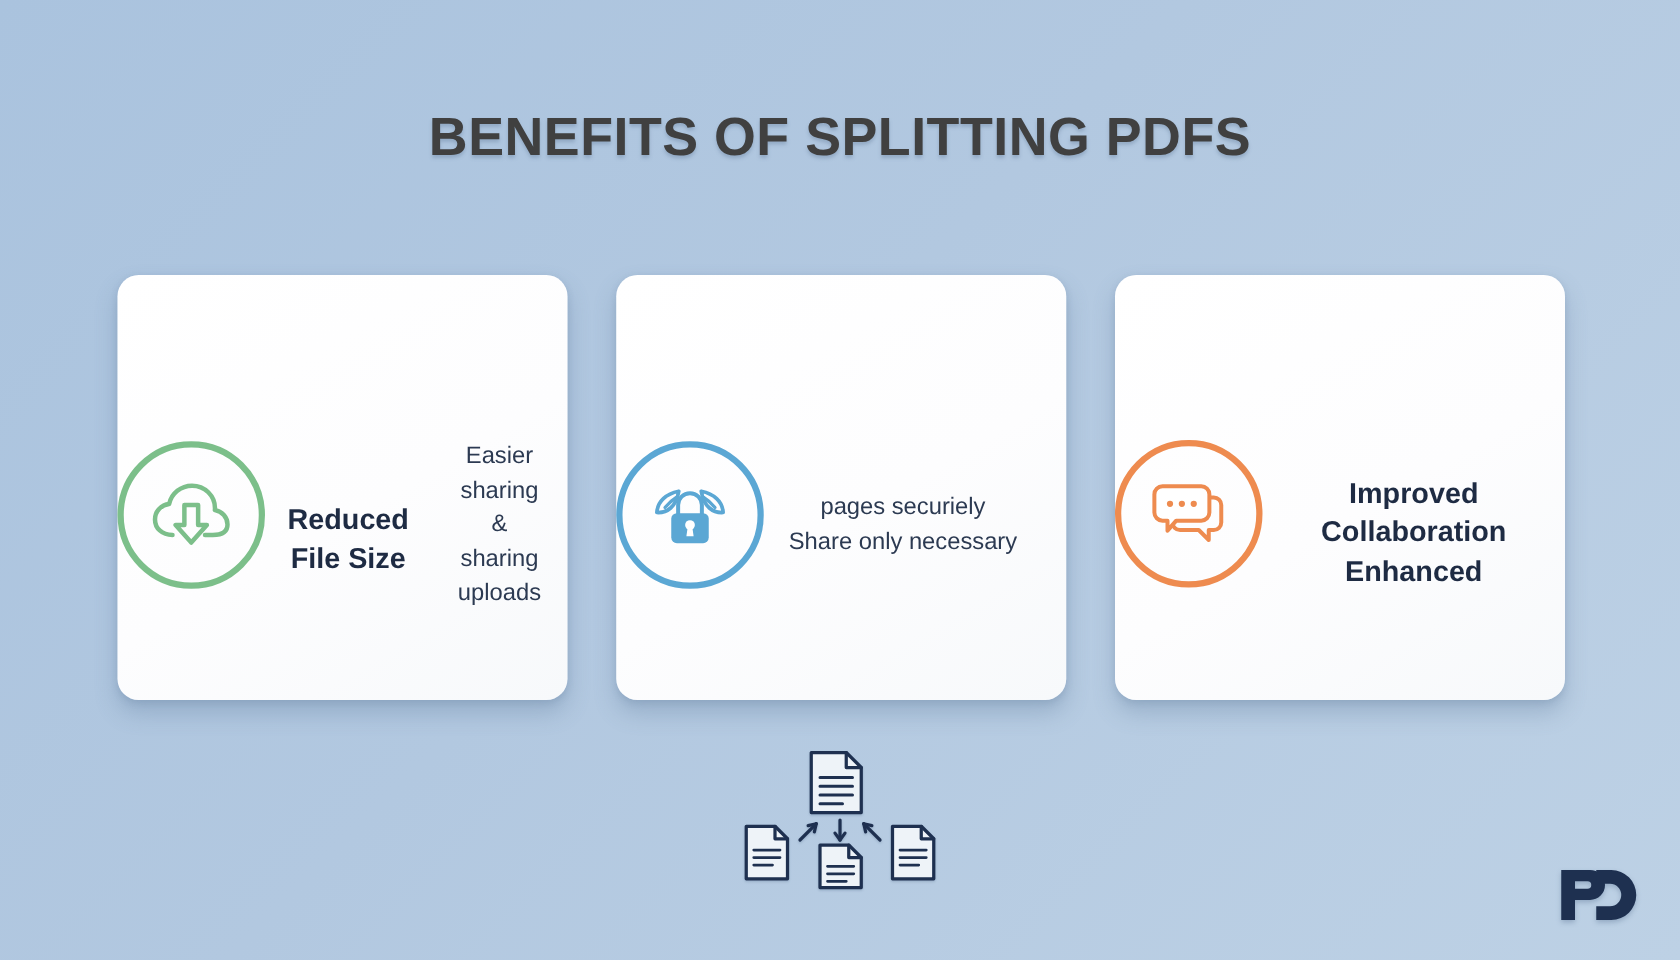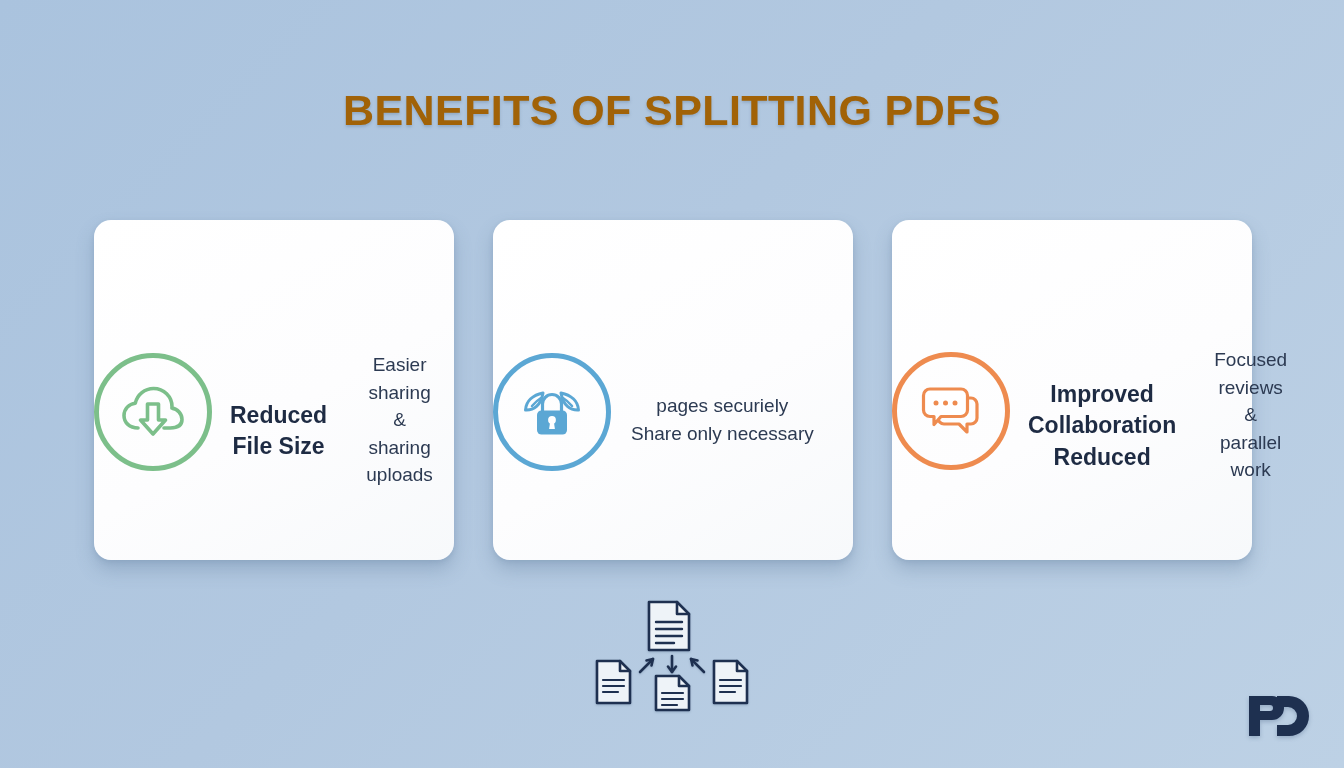--- a/index.html
+++ b/index.html
@@ -10,21 +10,21 @@
     position:relative;
   }
   .stage{position:absolute;inset:0;}
 
   
   .title{
     position:absolute;left:0;right:0;top:86px;
     text-align:center;
     font-size:43px;font-weight:bold;
     letter-spacing:0.4px;
-    color:#a16207;
+    color:#404040;
     text-shadow:0 2px 3px rgba(110,135,165,.45);
   }
 
   
   .cards{
     position:absolute;left:94px;top:220px;
     width:1158px;height:340px;
     display:flex;justify-content:space-between;
   }
   .card{
@@ -144,25 +144,21 @@
                      L23 34.5 L16 42.5 L16 34.5 L12 34.5 A6.5 6.5 0 0 1 5.5 28
                      L5.5 13.5 A6.5 6.5 0 0 1 12 7 Z" stroke="#ee8b4f" stroke-width="3.2" stroke-linejoin="round" fill="#ffffff"></path>
             <circle cx="18" cy="21" r="2.5" fill="#ee8b4f"></circle>
             <circle cx="27.5" cy="21" r="2.5" fill="#ee8b4f"></circle>
             <circle cx="37" cy="21" r="2.5" fill="#ee8b4f"></circle>
           </svg>
         </span>
       </div>
       <div class="card-title">
         <div>Improved</div>
-        <div>Collaboration Reduced</div>
-      </div>
-      <div class="card-desc">
-        <div>Focused reviews &amp;</div>
-        <div>parallel work</div>
+        <div>Collaboration Enhanced</div>
       </div>
     </div>
 
   </div>
 
   <div class="diagram">
     <svg width="190" height="115" viewBox="0 0 190 115" fill="none" stroke="#1e3050" stroke-width="2.6" stroke-linejoin="round" stroke-linecap="round">
 
       <g>
         <path d="M72 4 L100 4 L112 16 L112 52 L72 52 Z" fill="#eef3f8"></path>

